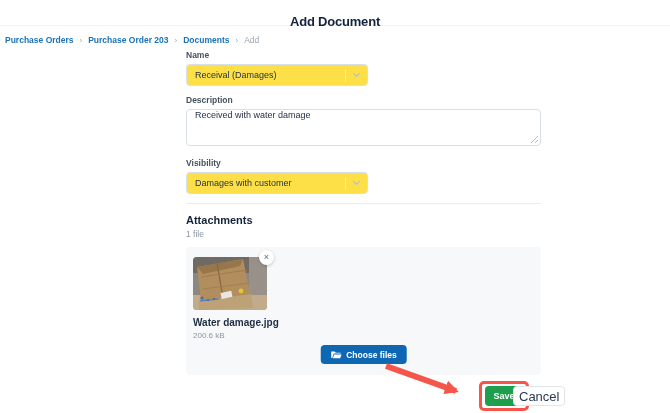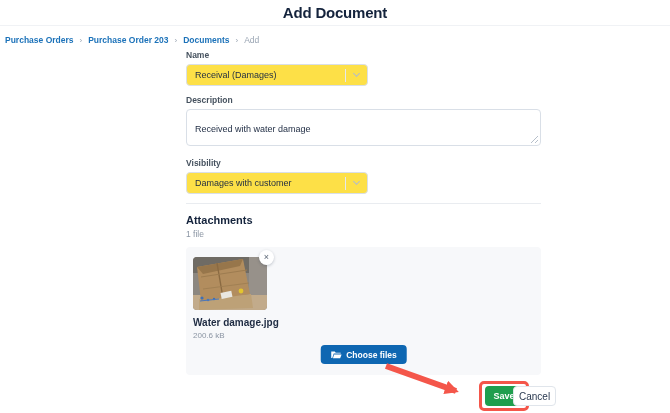--- a/index.html
+++ b/index.html
@@ -8,22 +8,22 @@
     font-family:"Liberation Sans", sans-serif;
     background:#ffffff;
     color:#1e2b42;
     overflow:hidden;
   }
   .app { position:relative; width:670px; height:413px; background:#fff; }
 
   
   .header { height:26px; border-bottom:1px solid #f0f2f5; text-align:center; }
   .page-title {
-    font-size:15px; font-weight:700; color:#14233c;
-    padding-top:4px; letter-spacing:-0.2px;
+    font-size:13px; font-weight:700; color:#14233c;
+    padding-top:14px; letter-spacing:-0.2px;
   }
 
   
   .breadcrumb {
     position:absolute; top:35px; left:5px;
     display:flex; align-items:center; gap:6px;
     font-size:8.5px; white-space:nowrap;
   }
   .crumb-link { color:#1c72b9; font-weight:700; cursor:pointer; text-decoration:none; }
   .crumb-sep { color:#9aa5b3; font-size:8px; }
@@ -45,21 +45,21 @@
   .select-caret-box { width:21px; display:flex; justify-content:center; align-items:center; }
   .caret {
     width:5px; height:5px; margin-top:-3px;
     border-left:1.5px solid #b3bdc9; border-bottom:1.5px solid #b3bdc9;
     transform:rotate(-45deg); display:inline-block;
   }
   .field-desc { margin-top:9px; }
   .textarea {
     width:355px; height:37px; background:#fff;
     border:1px solid #d9dfe7; border-radius:4px;
-    padding:14px 8px; font-size:9px; color:#1e2b42;
+    padding:0 8px; font-size:9px; color:#1e2b42;
     position:relative; cursor:text;
   }
   .resize-handle {
     position:absolute; right:2px; bottom:2px; width:7px; height:7px;
     background:
       linear-gradient(135deg, transparent 0 44%, #b6bfca 44% 52%, transparent 52% 72%, #b6bfca 72% 80%, transparent 80%);
     cursor:nwse-resize;
   }
   .field-vis { margin-top:12px; }
   .divider { margin-top:9px; height:1px; background:#e9ecf0; }
@@ -105,21 +105,21 @@
   .save-btn {
     display:block; width:38px; height:20px;
     background:#1f9e4d; border:none; border-radius:4px;
     color:#fff; font-size:9px; font-weight:700; cursor:pointer;
     font-family:"Liberation Sans", sans-serif;
   }
   .cancel-btn {
     position:absolute; left:513px; top:386px;
     height:20px; padding:0 5px;
     background:#fff; border:1px solid #e0e5eb; border-radius:4px;
-    color:#2a3950; font-size:10px; cursor:pointer;
+    color:#2a3950; font-size:13px; cursor:pointer;
     font-family:"Liberation Sans", sans-serif;
   }
   .annotation-arrow { position:absolute; left:378px; top:358px; pointer-events:none; }
 </style>
 </head>
 <body>
 
 <div class="app">
 
   <div class="header">

